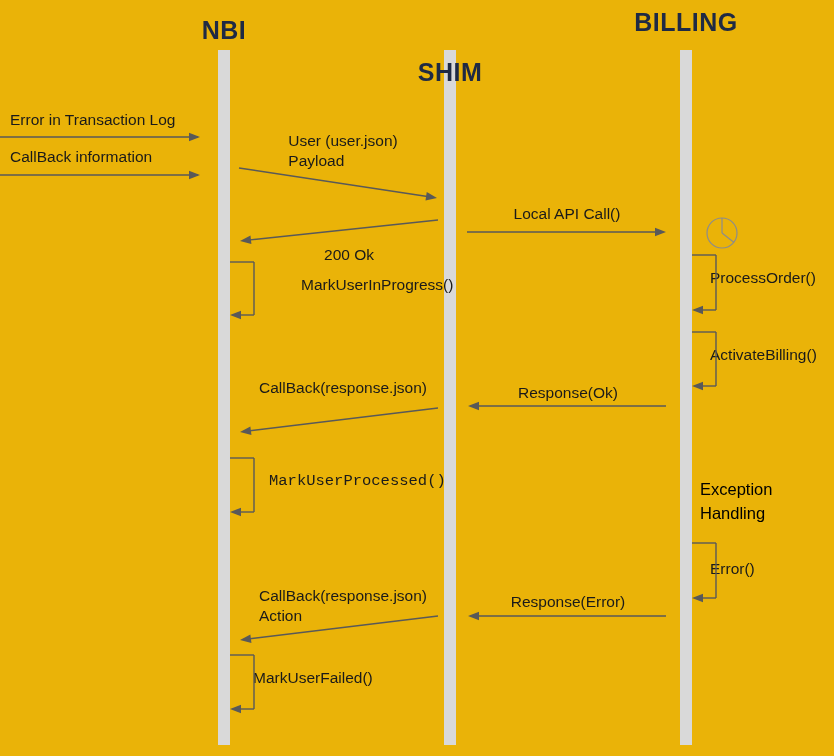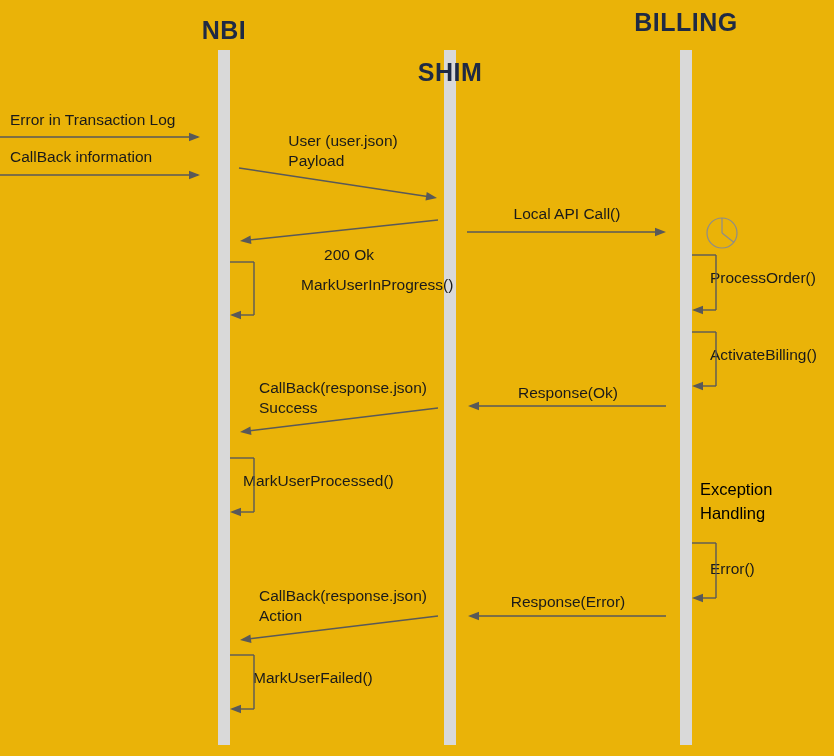--- a/index.html
+++ b/index.html
@@ -106,21 +106,20 @@
       </svg>
       <div class="msg-label centered" style="left: 349px; top: 245px; color: rgb(26, 26, 26);">
         <div>200 Ok</div>
       </div>
       <svg class="arrow-svg" width="238" height="61" style="left: 220px; top: 200px;">
         <line x1="218" y1="20" x2="27.95538067758622" y2="40.156247503892374" stroke="#595959" stroke-width="1.4"></line>
         <polygon points="20,41 30.4851314650232,35.56382320364942 31.392165398338904,44.1158574320546" fill="#595959"></polygon>
       </svg>
       <div class="msg-label centered" style="left: 343px; top: 378px; color: rgb(26, 26, 26);">
         <div>CallBack(response.json)</div>
-        <div style="text-align: left;">Success</div>
       </div>
       <svg class="arrow-svg" width="238" height="64" style="left: 220px; top: 388px;">
         <line x1="218" y1="20" x2="27.941870256269667" y2="43.0373490598461" stroke="#595959" stroke-width="1.4"></line>
         <polygon points="20,44 30.402646722038067,38.40759969454344 31.437496482703512,46.945110220033335" fill="#595959"></polygon>
       </svg>
       <div class="msg-label centered" style="left: 568px; top: 383px; color: rgb(26, 26, 26);">
         <div>Response(Ok)</div>
       </div>
       <svg class="arrow-svg" width="238" height="40" style="left: 448px; top: 386px;">
         <line x1="218" y1="20" x2="28" y2="20" stroke="#595959" stroke-width="1.4"></line>
@@ -158,21 +157,21 @@
         <line x1="38" y1="69" x2="23" y2="69" stroke="#595959" stroke-width="1.4"></line>
         <polygon points="14,69 25,64.7 25,73.3" fill="#595959"></polygon>
       </svg>
       <div class="msg-label" style="left: 710px; top: 345px; color: rgb(26, 26, 26);">ActivateBilling()</div>
       <svg class="arrow-svg" width="52" height="82" style="left: 678px; top: 318px;">
         <line x1="14" y1="14" x2="38" y2="14" stroke="#595959" stroke-width="1.4"></line>
         <line x1="38" y1="14" x2="38" y2="68" stroke="#595959" stroke-width="1.4"></line>
         <line x1="38" y1="68" x2="23" y2="68" stroke="#595959" stroke-width="1.4"></line>
         <polygon points="14,68 25,63.7 25,72.3" fill="#595959"></polygon>
       </svg>
-      <div class="msg-label" style="left: 243px; top: 471px; color: rgb(26, 26, 26);">MarkUserProcessed()</div>
+      <div class="msg-label" style="left: 269px; top: 471px; color: rgb(26, 26, 26); font-family: Liberation Mono, monospace;">MarkUserProcessed()</div>
       <svg class="arrow-svg" width="52" height="82" style="left: 216px; top: 444px;">
         <line x1="14" y1="14" x2="38" y2="14" stroke="#595959" stroke-width="1.4"></line>
         <line x1="38" y1="14" x2="38" y2="68" stroke="#595959" stroke-width="1.4"></line>
         <line x1="38" y1="68" x2="23" y2="68" stroke="#595959" stroke-width="1.4"></line>
         <polygon points="14,68 25,63.7 25,72.3" fill="#595959"></polygon>
       </svg>
       <div class="msg-label" style="left: 710px; top: 559px; color: rgb(26, 26, 26);">Error()</div>
       <svg class="arrow-svg" width="52" height="83" style="left: 678px; top: 529px;">
         <line x1="14" y1="14" x2="38" y2="14" stroke="#595959" stroke-width="1.4"></line>
         <line x1="38" y1="14" x2="38" y2="69" stroke="#595959" stroke-width="1.4"></line>

